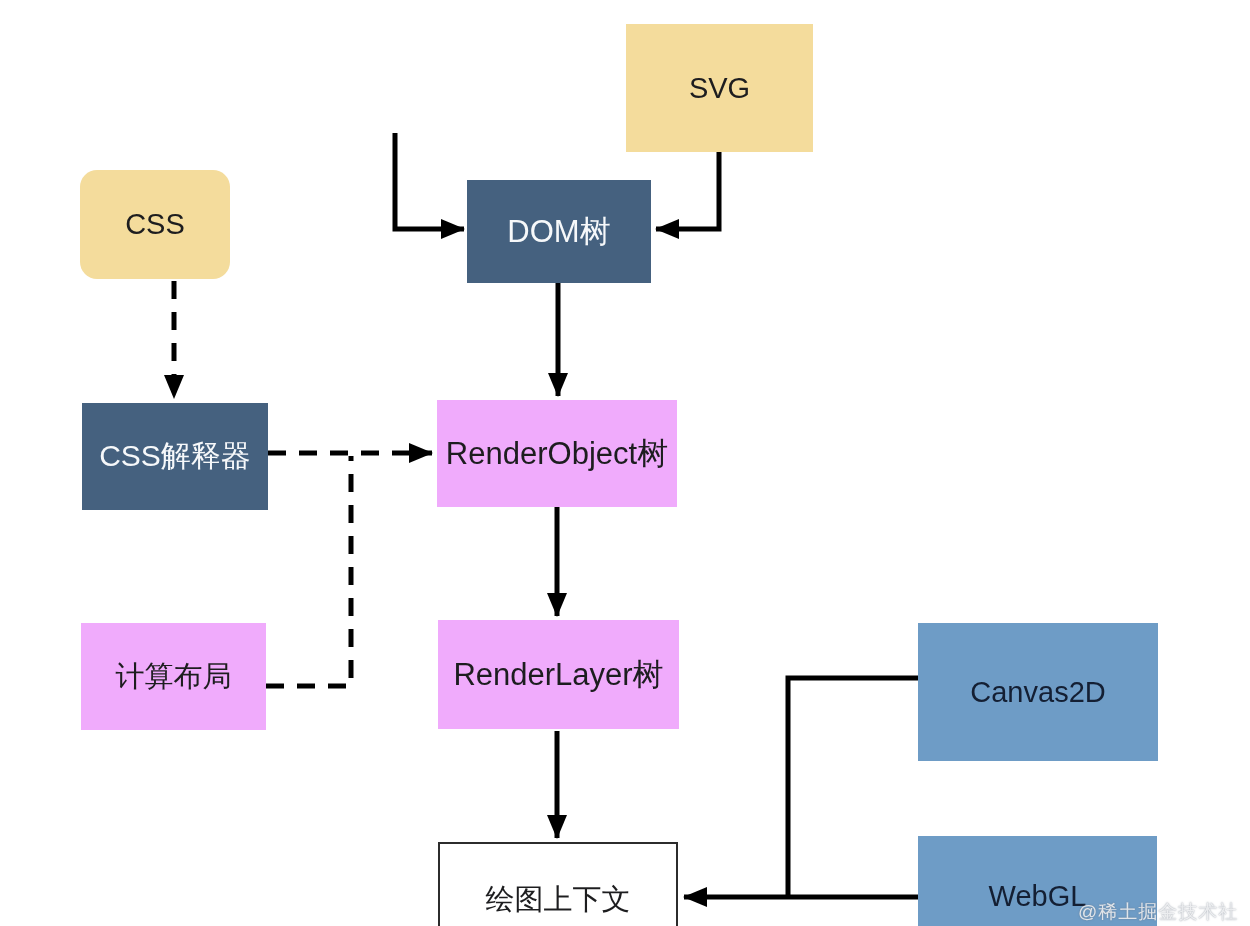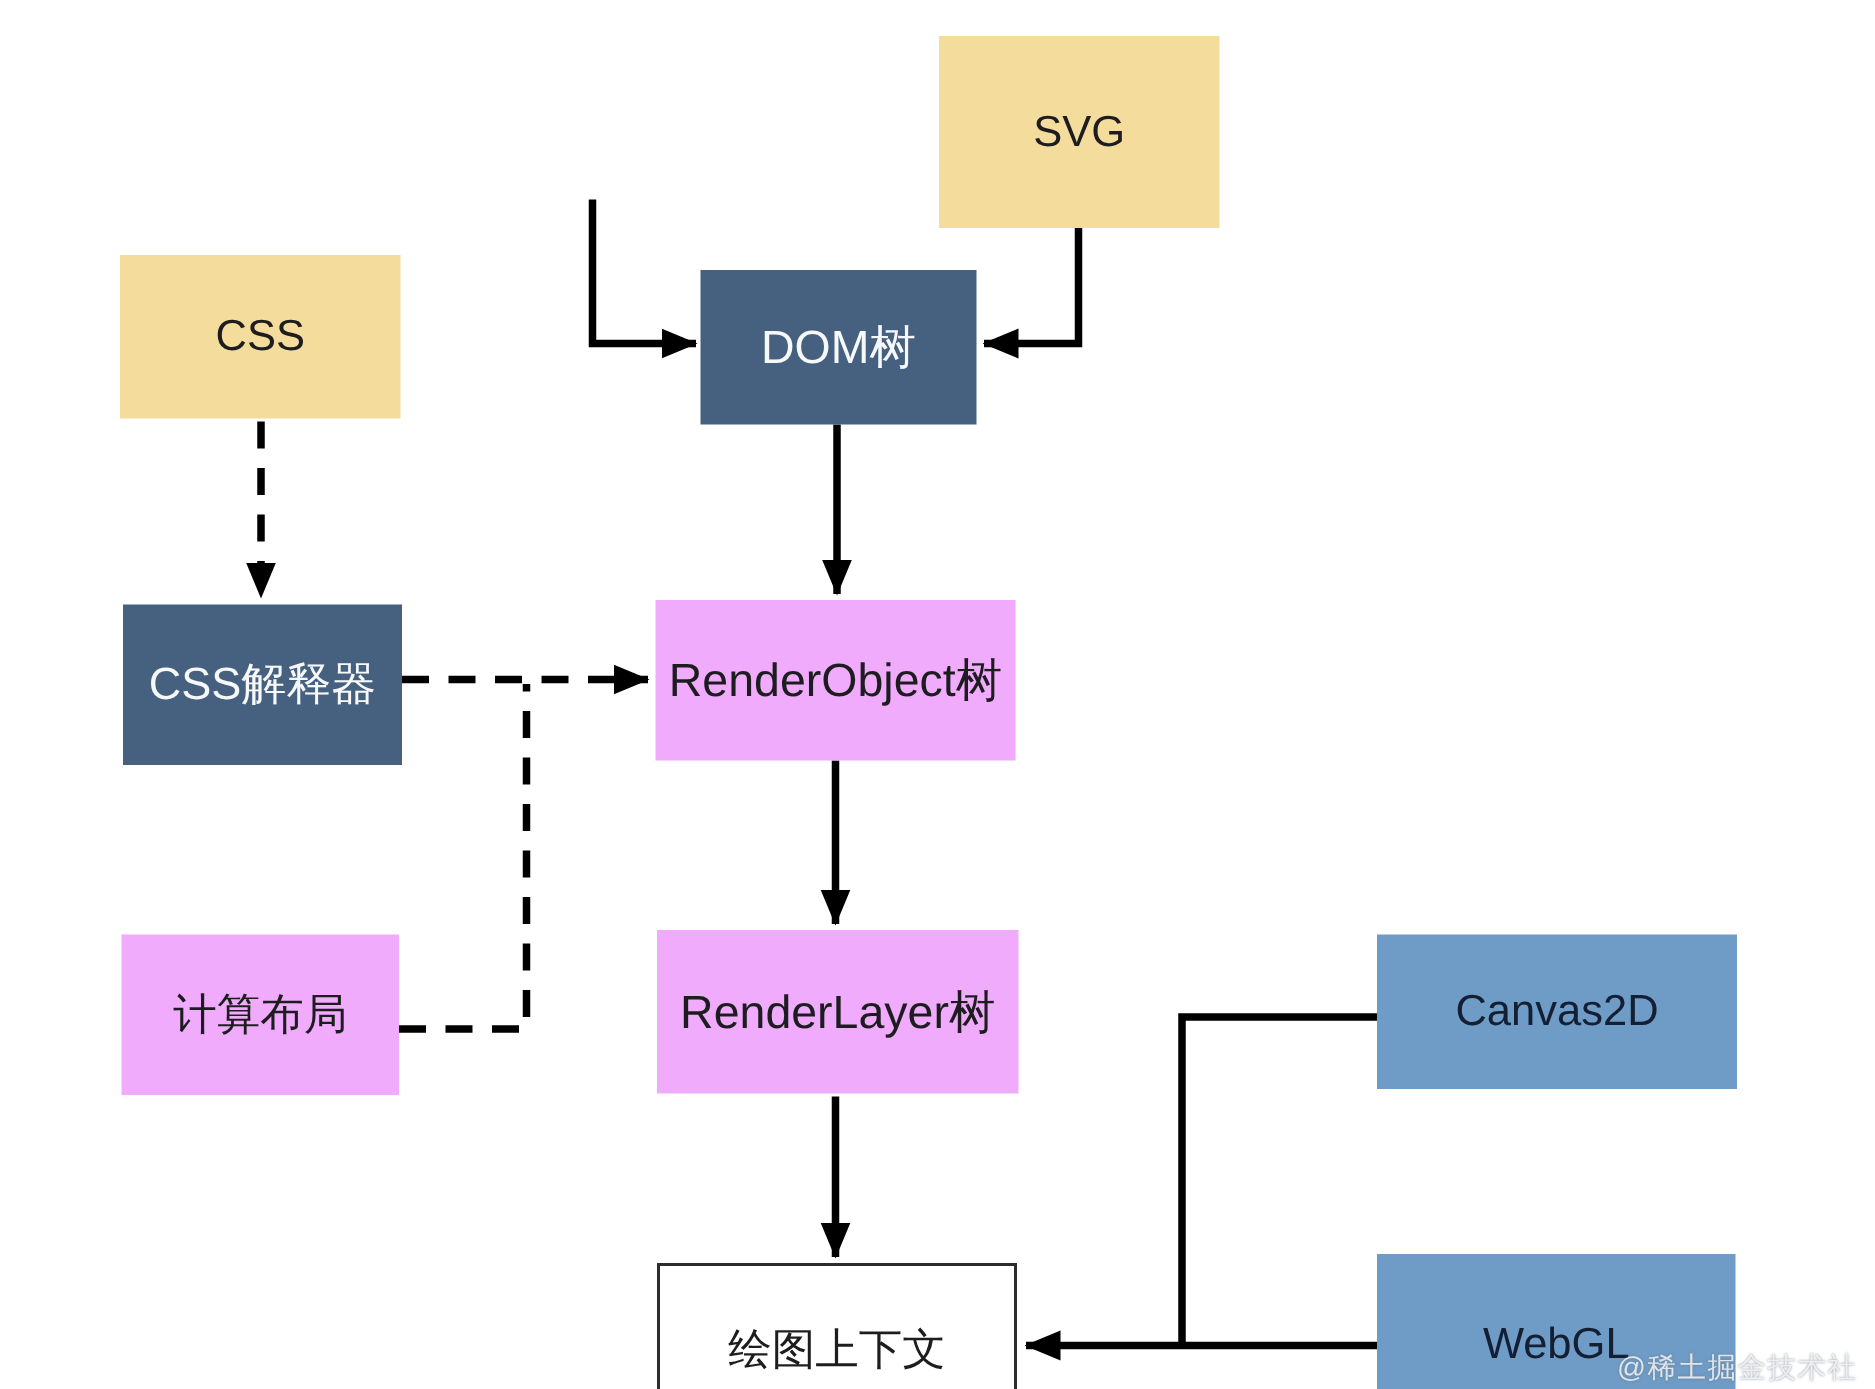--- a/index.html
+++ b/index.html
@@ -21,27 +21,27 @@
     box-sizing:border-box;
   }
   .src{background:#f4dc9c;font-size:29px;}
   .engine{background:#45617f;color:#f6f8fa;font-size:30px;}
   .mid{background:#f0abfc;font-size:30px;}
   .api{background:#6e9cc6;color:#141f33;font-size:29px;}
   .ctx{background:#ffffff;border:2px solid #2c2c2c;font-size:29px;}
 
   .n-html{left:306px;top:25px;width:182px;height:108px;}
   .n-svg{left:626px;top:24px;width:187px;height:128px;}
-  .n-css{left:80px;top:170px;width:187px;height:109px;}
+  .n-css{left:80px;top:170px;width:150px;height:109px;border-radius:17px;}
   .n-dom{left:467px;top:180px;width:184px;height:103px;font-size:31px;}
   .n-cssparser{left:82px;top:403px;width:186px;height:107px;}
   .n-renderobject{left:437px;top:400px;width:240px;height:107px;font-size:31px;}
   .n-layout{left:81px;top:623px;width:185px;height:107px;font-size:29px;}
   .n-renderlayer{left:438px;top:620px;width:241px;height:109px;font-size:31px;}
-  .n-canvas2d{left:918px;top:623px;width:240px;height:103px;}
+  .n-canvas2d{left:918px;top:623px;width:240px;height:138px;}
   .n-webgl{left:918px;top:836px;width:239px;height:120px;}
   .n-context{left:438px;top:842px;width:240px;height:115px;}
 
   .watermark{
     position:absolute;left:1078px;top:899px;
     font-size:19px;letter-spacing:1px;
     color:rgba(255,255,255,0.78);
     text-shadow:0 0 2px rgba(110,120,135,0.55), 0 0 1px rgba(110,120,135,0.45);
     pointer-events:none;
   }

